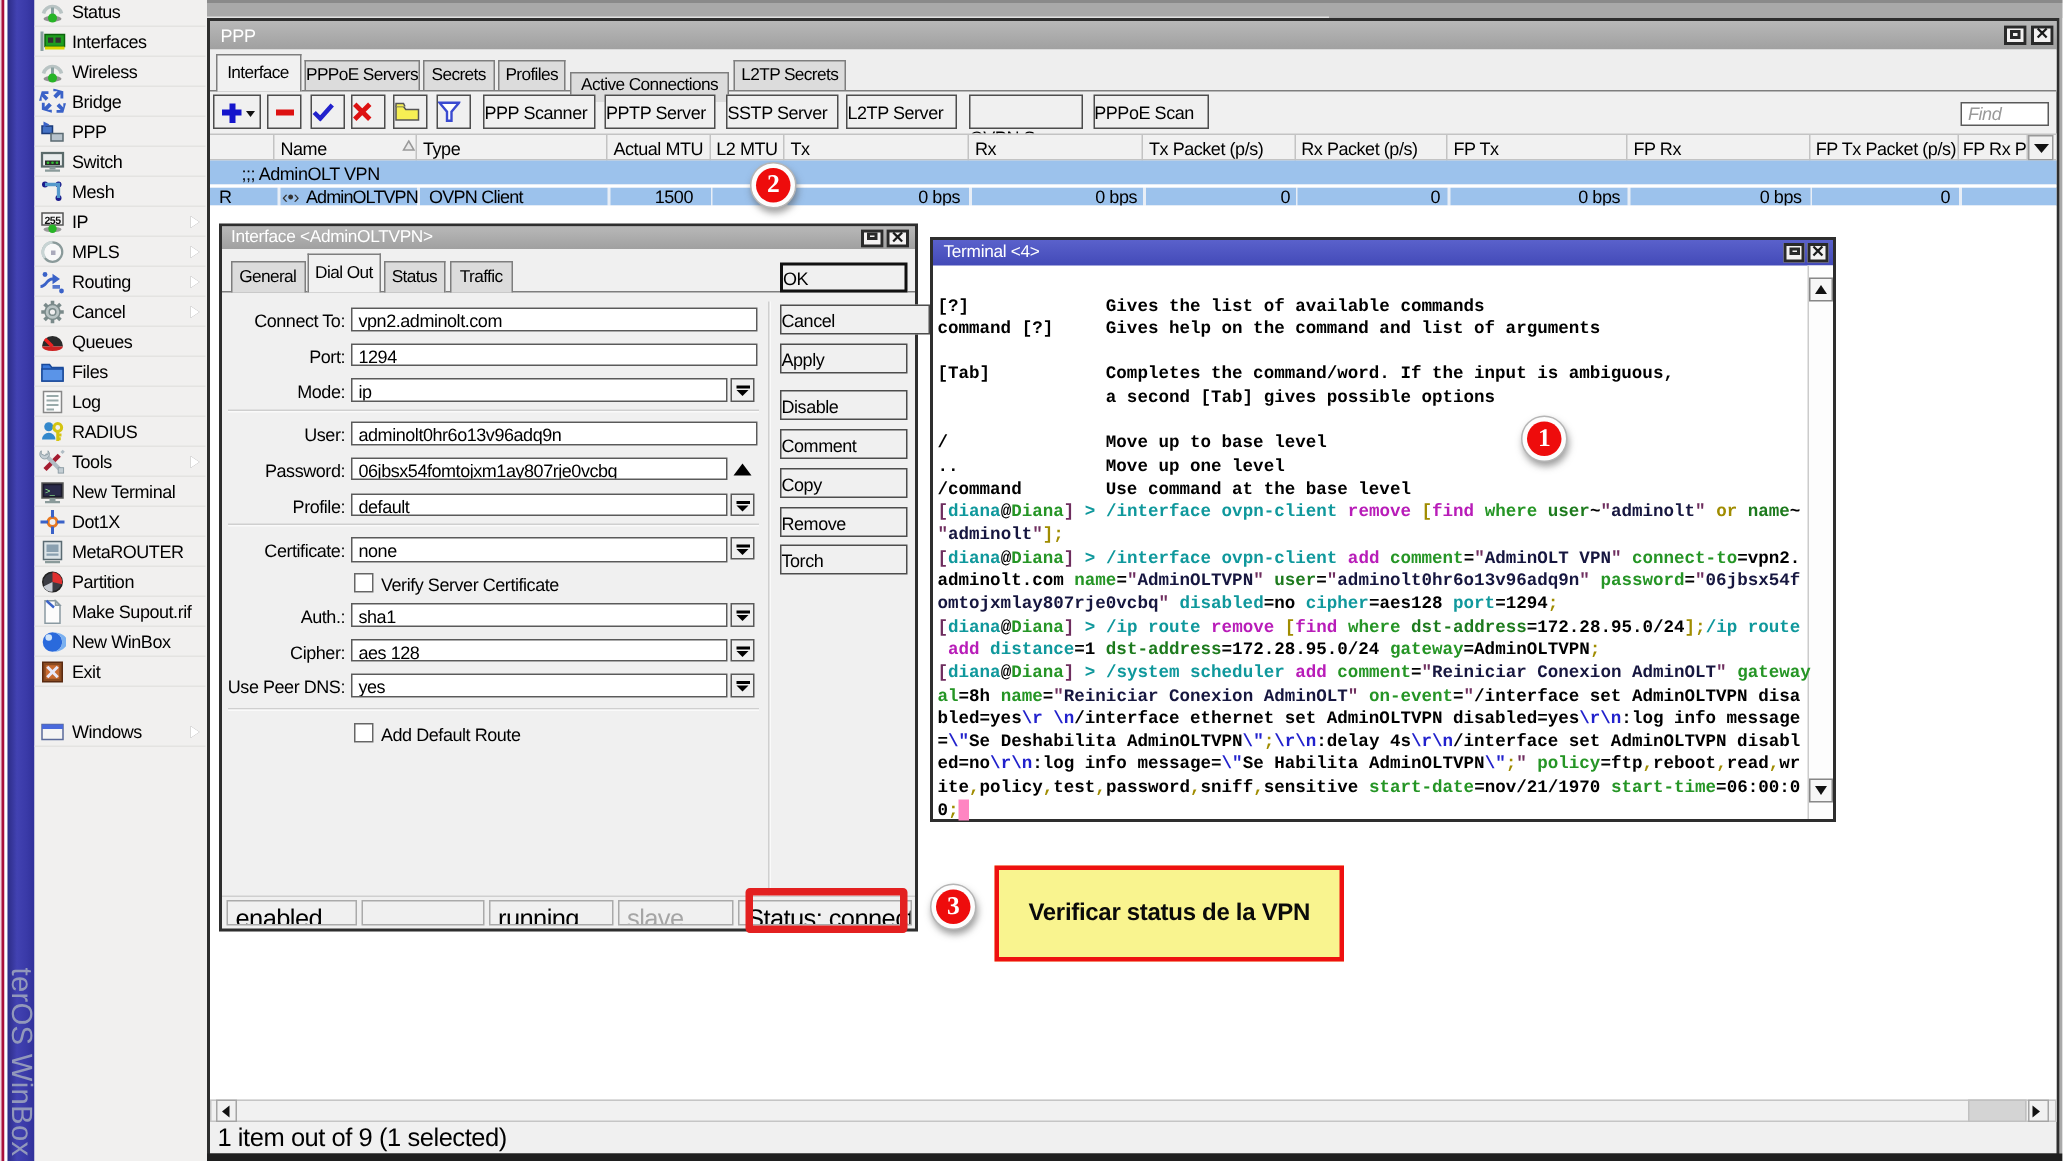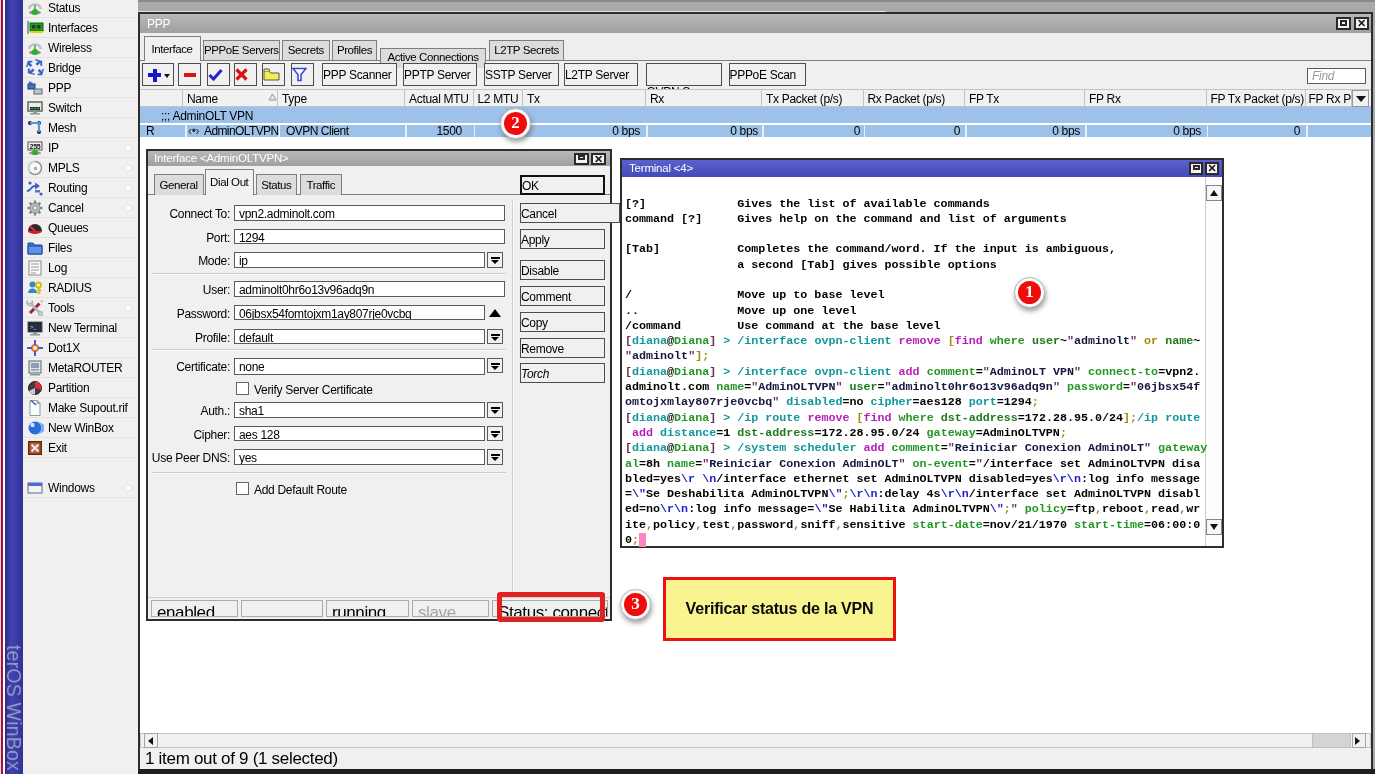--- a/index.html
+++ b/index.html
@@ -440,21 +440,21 @@
     <div class="txt ab" style="left:106px;top:232px">Verify Server Certificate</div>
 <div class="chk" style="left:88px;top:331.5px"></div>
     <div class="txt ab" style="left:106px;top:332px">Add Default Route</div>
 <div class="btn" style="left:372px;top:24.5px;width:85px;height:20px;padding-top:3px;border:2px solid #111;padding-top:2px;">OK</div>
 <div class="btn" style="left:372px;top:52px;width:100px;height:20px;padding-top:3px;">Cancel</div>
 <div class="btn" style="left:372px;top:78.5px;width:85px;height:20px;padding-top:3px;">Apply</div>
 <div class="btn" style="left:372px;top:109.5px;width:85px;height:20px;padding-top:3px;">Disable</div>
 <div class="btn" style="left:372px;top:135.5px;width:85px;height:20px;padding-top:3px;">Comment</div>
 <div class="btn" style="left:372px;top:161.5px;width:85px;height:20px;padding-top:3px;">Copy</div>
 <div class="btn" style="left:372px;top:187.5px;width:85px;height:20px;padding-top:3px;">Remove</div>
-<div class="btn" style="left:372px;top:212.5px;width:85px;height:20px;padding-top:3px;font-style:italic;">Torch</div>
+<div class="btn" style="left:372px;top:212.5px;width:85px;height:20px;padding-top:3px;">Torch</div>
 <div class="ab" style="left:0;top:446.5px;width:462px;height:22px;border-top:1px solid #cfcfcf"></div>
 <div class="cell" style="left:3px;top:449px;width:87px;height:17.5px;color:#000">enabled</div>
 <div class="cell" style="left:93px;top:449px;width:82px;height:17.5px;color:#000"></div>
 <div class="cell" style="left:178px;top:449px;width:83px;height:17.5px;color:#000">running</div>
 <div class="cell" style="left:264px;top:449px;width:77px;height:17.5px;color:#a5a5a5">slave</div>
 <div class="cell" style="left:344px;top:449px;width:116px;height:17.5px;color:#000">Status:&nbsp;connected</div>
 </div>
 <div class="win" style="left:620px;top:158px;width:604px;height:390px;background:#fff">
 <div class="tbar" style="height:16.5px;background:linear-gradient(#5a61cb,#434ab8);padding:2px 0 0 7px;font-size:11.5px">Terminal &lt;4&gt;</div>
 <div class="tbtn" style="right:19px;top:2px;width:14px;height:13px">

